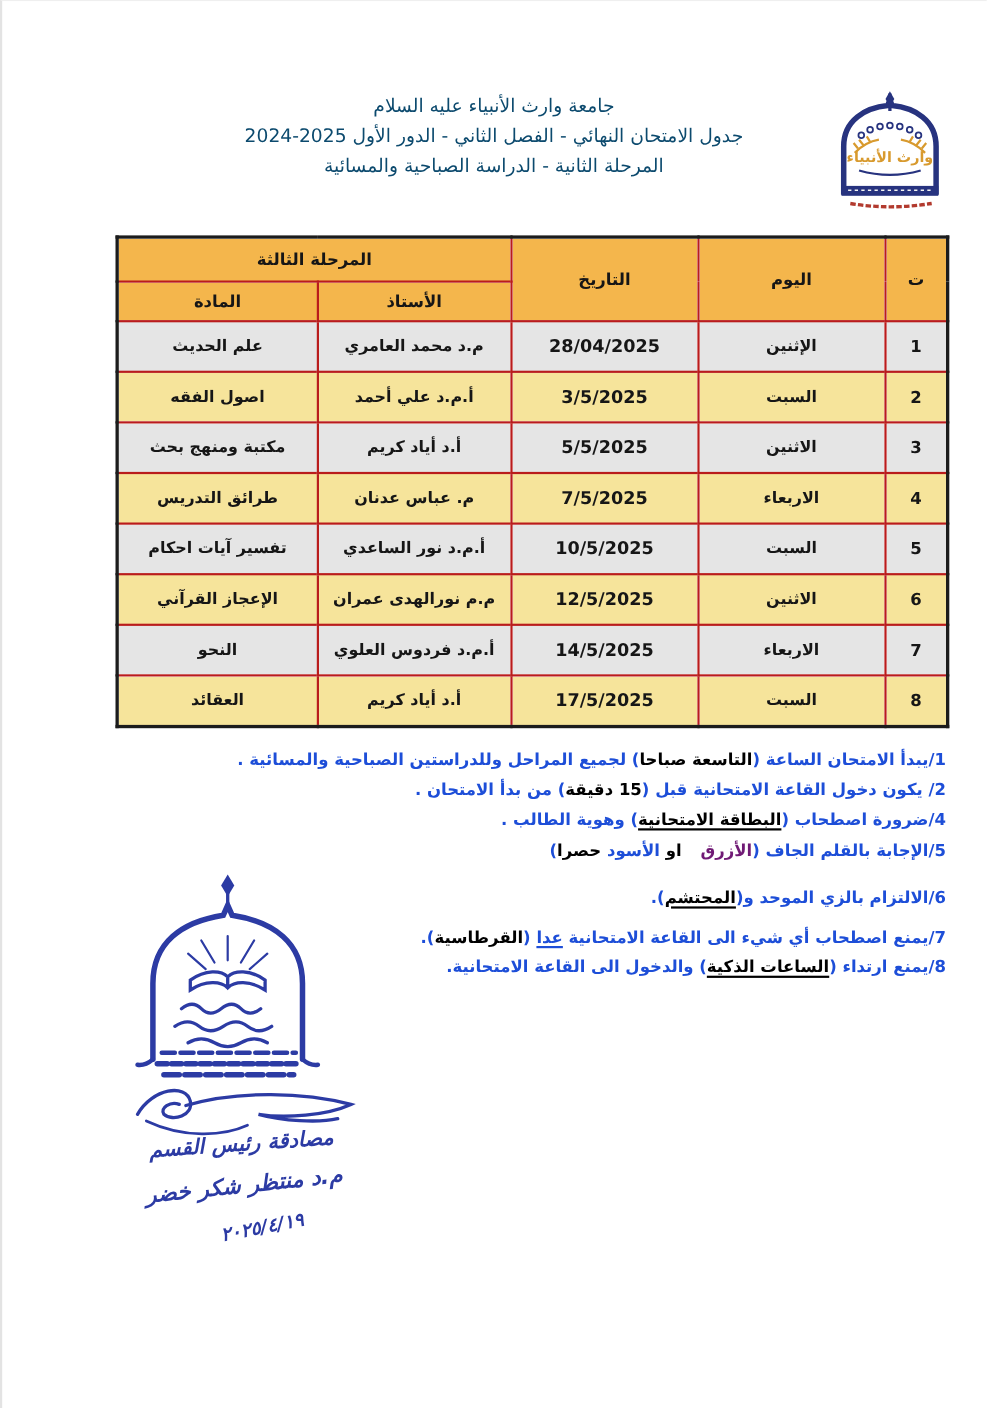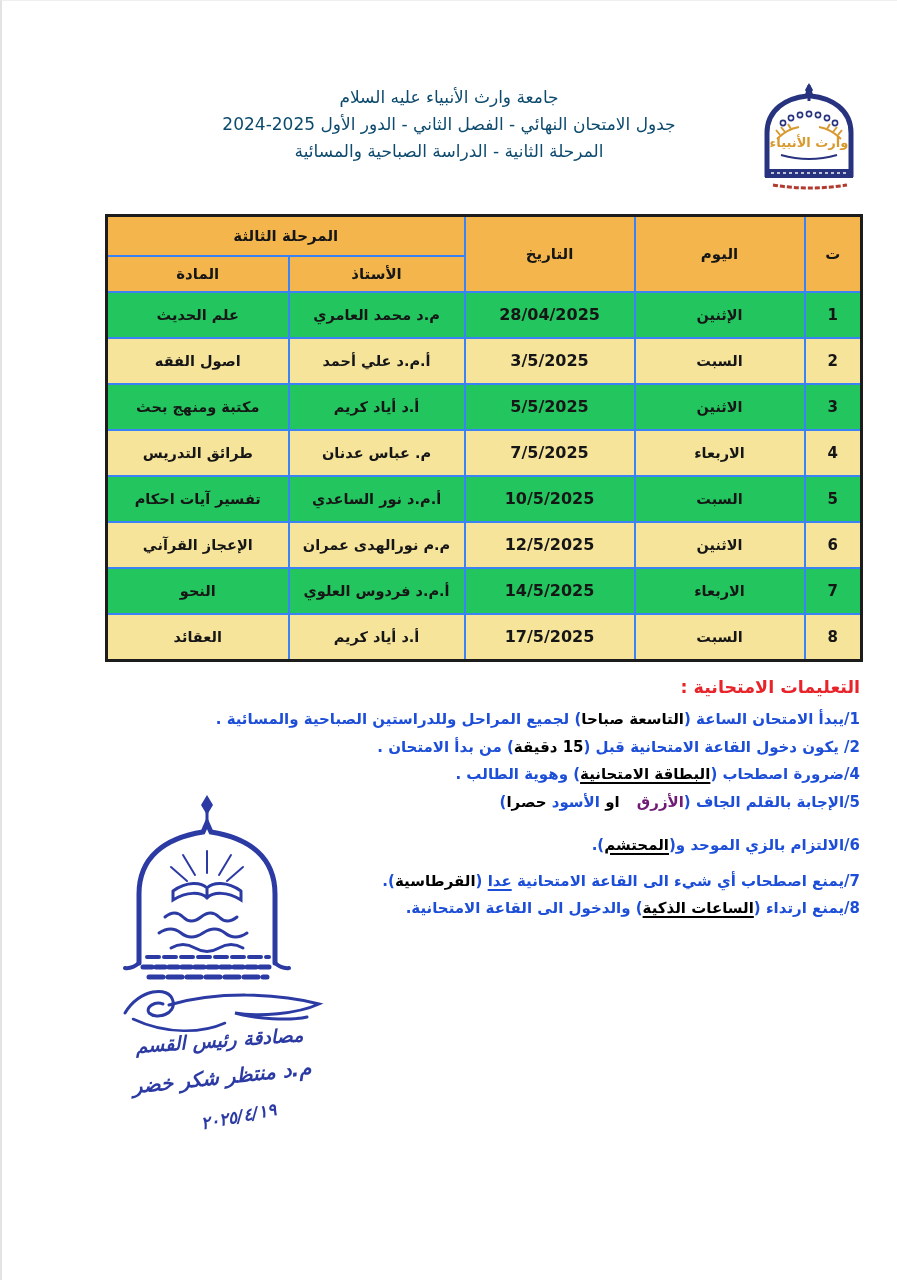--- a/index.html
+++ b/index.html
@@ -16,28 +16,28 @@
   }
   
   .logo{position:absolute;top:80px;left:745px;width:128px;height:118px;}
   
   table.exam-table{
     position:absolute;top:213px;left:103px;width:755px;
     border-collapse:collapse;direction:rtl;table-layout:fixed;
     border:3px solid #1c1c1c;
   }
   table.exam-table td{
-    border:2px solid #3b82f6;text-align:center;vertical-align:middle;
+    border:2px solid #b91c1c;text-align:center;vertical-align:middle;
     font-weight:bold;color:#161616;padding:0;overflow:hidden;
   }
   tr.hdr td{background:#f4b64c;font-size:15px;}
   tr.hdr-top{height:40px;}
   tr.hdr-sub{height:36px;}
   td.stage-cell{font-size:18px;}
-  tbody.rows td{font-size:14.5px;height:44px;background:#22c55e;}
+  tbody.rows td{font-size:14.5px;height:44px;background:#e5e5e5;}
   tbody.rows tr:nth-child(even) td{background:#f6e49b;}
   tbody.rows td.cell-date{font-size:16px;}
   tbody.rows td.cell-index{font-size:15px;}
   
   .instructions{
     position:absolute;top:676px;left:118px;width:740px;
     direction:rtl;text-align:right;font-weight:bold;color:#1a1a1a;font-size:15px;
   }
   .instructions .title{color:#e8232a;font-size:17.5px;margin-bottom:9px;}
   .instructions .line{line-height:27.5px;white-space:nowrap;}
@@ -181,21 +181,20 @@
           <td class="cell-index">8</td>
           <td class="cell-day">السبت</td>
           <td class="cell-date">17/5/2025</td>
           <td class="cell-professor">أ.د أياد كريم</td>
           <td class="cell-subject">العقائد</td>
         </tr>
       </tbody>
   </table>
 
   <div class="instructions">
-    <div class="title">التعليمات الامتحانية :</div>
     <div class="line"><span class="c-black">1/يبدأ الامتحان الساعة (</span><span class="c-red">التاسعة صباحا</span><span class="c-black">) لجميع المراحل وللدراستين الصباحية والمسائية .</span></div>
     <div class="line"><span class="c-black">2/ يكون دخول القاعة الامتحانية قبل (</span><span class="c-red">15 دقيقة</span><span class="c-black">) من بدأ الامتحان .</span></div>
     <div class="line"><span class="c-black">4/ضرورة اصطحاب (</span><span class="c-red u">البطاقة الامتحانية</span><span class="c-black">) وهوية الطالب .</span></div>
     <div class="line"><span class="c-black">5/الإجابة بالقلم الجاف (</span><span class="c-blue">الأزرق</span><span class="c-black"> </span><span class="c-red">او</span><span class="c-black"> الأسود </span><span class="c-red">حصرا</span><span class="c-black">)</span></div>
     <div class="line gap-lg"><span class="c-black">6/الالتزام بالزي الموحد و(</span><span class="c-red u">المحتشم</span><span class="c-black">).</span></div>
     <div class="line gap-sm"><span class="c-black">7/يمنع اصطحاب أي شيء الى القاعة الامتحانية </span><span class="c-black u">عدا</span><span class="c-black"> (</span><span class="c-red">القرطاسية</span><span class="c-black">).</span></div>
     <div class="line"><span class="c-black">8/يمنع ارتداء (</span><span class="c-red u">الساعات الذكية</span><span class="c-black">) والدخول الى القاعة الامتحانية.</span></div>
   </div>
 
   <svg class="stamp-svg" viewBox="0 0 230 265">

